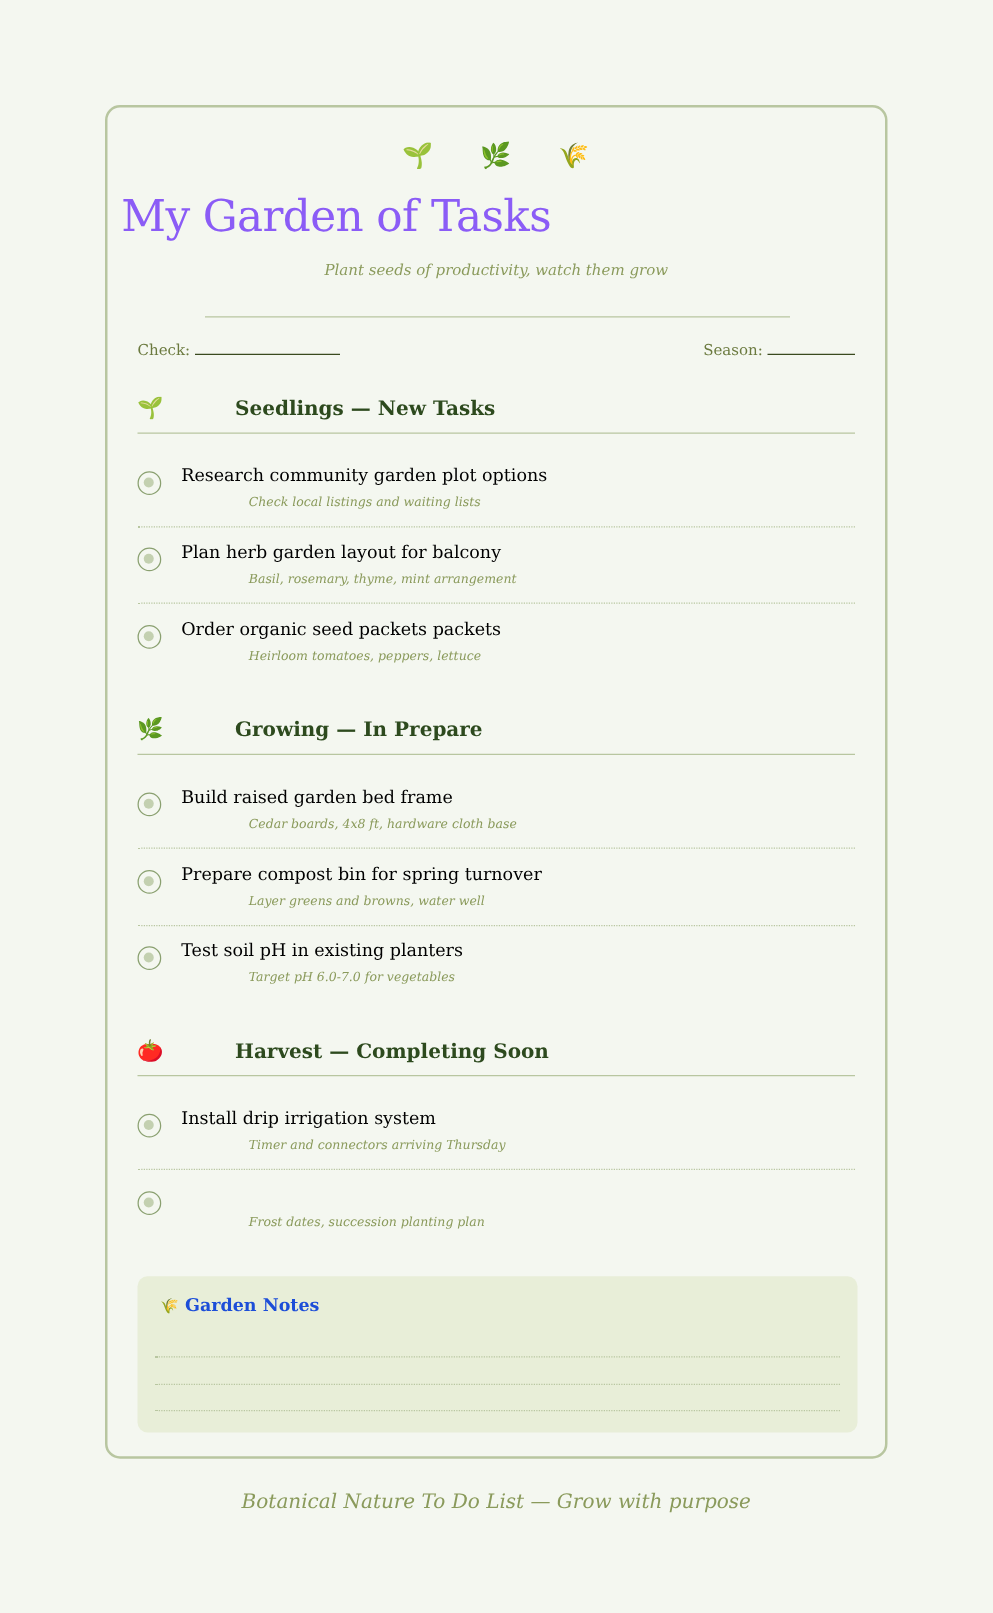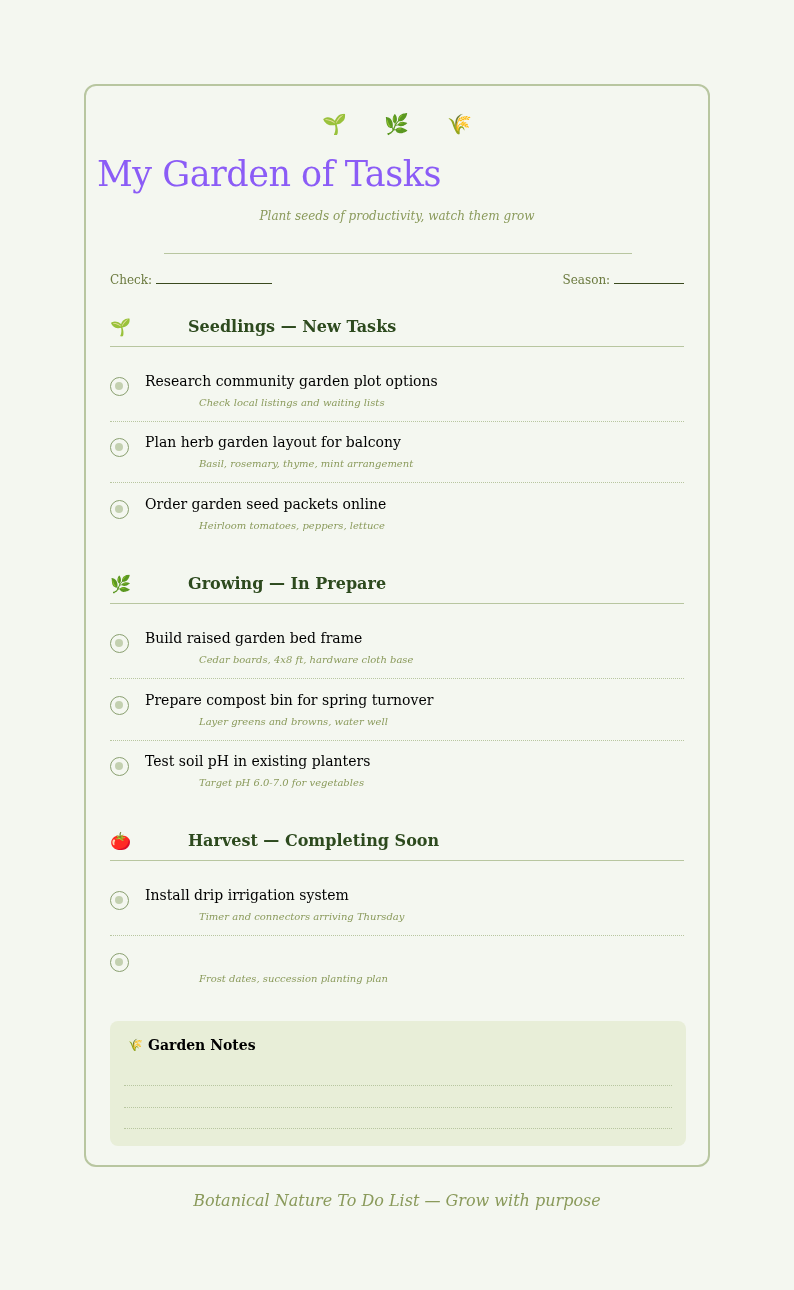--- a/index.html
+++ b/index.html
@@ -35,21 +35,21 @@
     position: absolute; left: 0; top: 17px; width: 19px; height: 19px; border-radius: 50%;
     border: 1.5px solid #8aa070; background: #f4f7f0;
   }
   .chk::after { content: ""; position: absolute; left: 4px; top: 4px; width: 8px; height: 8px; border-radius: 50%; background: #c3d0b0; }
   .t-title { position: absolute; left: 35px; top: 13px; font-size: 14px; color: #000000; white-space: nowrap; }
   .t-note { position: absolute; left: 41px; top: 37px; font-size: 10px; font-style: italic; color: #8a9a5b; white-space: nowrap; margin-left: 48px; }
 
   .notes { position: absolute; left: 24px; top: 935px; width: 576px; height: 125px; background: #e8eed8; border-radius: 8px; }
   .notes-head { position: absolute; left: 18px; top: 16px; display: flex; align-items: center; }
   .notes-head .n-icon { font-size: 12px; width: 20px; }
-  .notes-head .n-title { font-size: 14px; font-weight: bold; color: #000000; }
+  .notes-head .n-title { font-size: 14px; font-weight: bold; color: #1d4ed8; }
   .note-line { position: absolute; left: 14px; right: 14px; border-top: 1px dotted #b8c6a0; }
 
   .footer { position: absolute; top: 1191px; left: 0; right: 0; text-align: center; font-size: 16px; font-style: italic; color: #8a9a5b; }
 </style>
 </head>
 <body>
 
 <div class="card">
   <div class="icons-row">
     <span>🌱</span>
@@ -80,21 +80,21 @@
     <span class="t-title">Research community garden plot options</span>
     <span class="t-note">Check local listings and waiting lists</span>
   </div>
   <div class="task dotted" style="top:335px">
     <span class="chk"></span>
     <span class="t-title">Plan herb garden layout for balcony</span>
     <span class="t-note">Basil, rosemary, thyme, mint arrangement</span>
   </div>
   <div class="task" style="top:397px">
     <span class="chk"></span>
-    <span class="t-title">Order garden seed packets online</span>
+    <span class="t-title">Order organic seed packets packets</span>
     <span class="t-note">Heirloom tomatoes, peppers, lettuce</span>
   </div>
 
   <div class="section-head" style="top:478px">
     <span class="s-icon">🌿</span>
     <span class="s-title">Growing — In Prepare</span>
   </div>
   <div class="task dotted" style="top:531px">
     <span class="chk"></span>
     <span class="t-title">Build raised garden bed frame</span>

